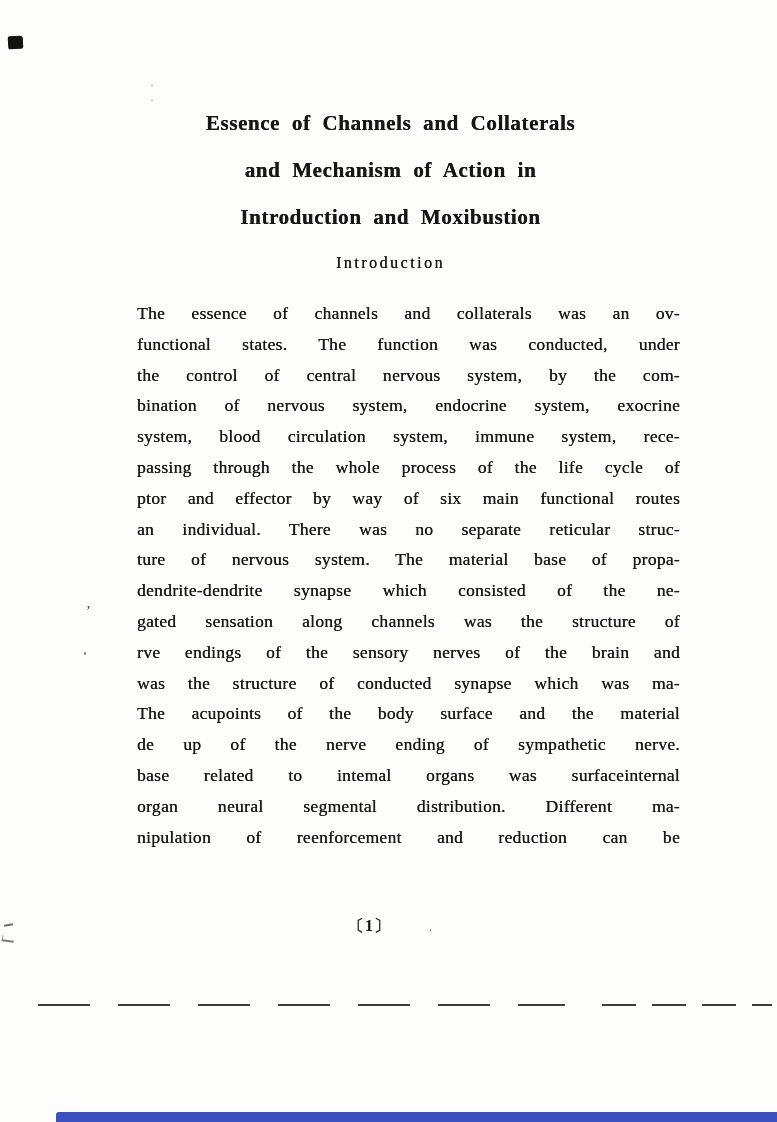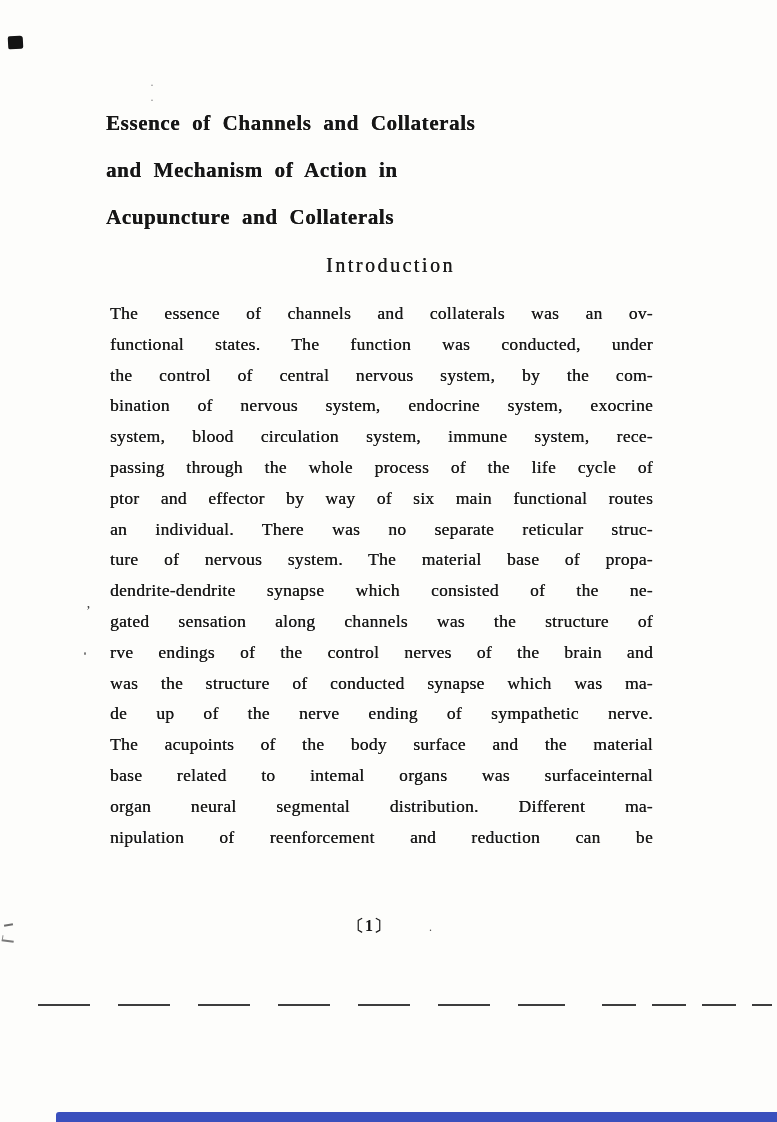--- a/index.html
+++ b/index.html
@@ -9,49 +9,49 @@
     width: 777px;
     height: 1122px;
     margin: 0 auto;
     background: #fdfdfb;
     overflow: hidden;
     font-family: "Liberation Serif", "DejaVu Serif", serif;
     color: #1c1c1c;
   }
   .title-block {
     position: absolute;
-    left: 106px;
+    left: 118px;
     width: 545px;
     top: 100px;
-    text-align: left;
+    text-align: center;
   }
   .title-line {
     font-size: 21px;
     font-weight: bold;
     line-height: 47px;
     letter-spacing: 0.6px;
     word-spacing: 6px;
     color: #161616;
     text-shadow: 0.2px 0 0 #222;
   }
   .section-heading {
     position: absolute;
     left: 118px;
     width: 545px;
     top: 254px;
     text-align: center;
-    font-size: 20px;
+    font-size: 16px;
     letter-spacing: 2.5px;
     word-spacing: 4px;
     color: #1a1a1a;
     text-shadow: 0.2px 0 0 #222;
   }
   .body-text {
     position: absolute;
-    left: 110px;
+    left: 137px;
     width: 543px;
     top: 298px;
   }
   .line {
     height: 30.8px;
     line-height: 30.8px;
     font-size: 17.5px;
     text-align: justify;
     text-align-last: justify;
     letter-spacing: 0.3px;
@@ -155,41 +155,41 @@
   <div class="mark-left-apostrophe">’</div>
   <div class="mark-left-dot"></div>
   <div class="scribble-bottom-left">
     <div class="s1"></div>
     <div class="s2"></div>
   </div>
 
   <div class="title-block">
     <div class="title-line">Essence of Channels and Collaterals</div>
     <div class="title-line">and Mechanism of Action in</div>
-    <div class="title-line">Acupuncture and Collaterals</div>
+    <div class="title-line">Introduction and Moxibustion</div>
   </div>
 
   <div class="section-heading">Introduction</div>
 
   <div class="body-text">
     <div class="line">The essence of channels and collaterals was an ov-</div>
     <div class="line">functional states. The function was conducted, under</div>
     <div class="line">the control of central nervous system, by the com-</div>
     <div class="line">bination of nervous system, endocrine system, exocrine</div>
     <div class="line">system, blood circulation system, immune system, rece-</div>
     <div class="line">passing through the whole process of the life cycle of</div>
     <div class="line">ptor and effector by way of six main functional routes</div>
     <div class="line">an individual. There was no separate reticular struc-</div>
     <div class="line">ture of nervous system. The material base of propa-</div>
     <div class="line">dendrite-dendrite synapse which consisted of the ne-</div>
     <div class="line">gated sensation along channels was the structure of</div>
-    <div class="line">rve endings of the control nerves of the brain and</div>
+    <div class="line">rve endings of the sensory nerves of the brain and</div>
     <div class="line">was the structure of conducted synapse which was ma-</div>
+    <div class="line">The acupoints of the body surface and the material</div>
     <div class="line">de up of the nerve ending of sympathetic nerve.</div>
-    <div class="line">The acupoints of the body surface and the material</div>
     <div class="line">base related to intemal organs was surfaceinternal</div>
     <div class="line">organ neural segmental distribution. Different ma-</div>
     <div class="line">nipulation of reenforcement and reduction can be</div>
   </div>
 
   <div class="page-number">
     <span>〔1〕</span><span class="trail-dot">.</span>
   </div>
 
   <div class="dashed-line-left"></div>

